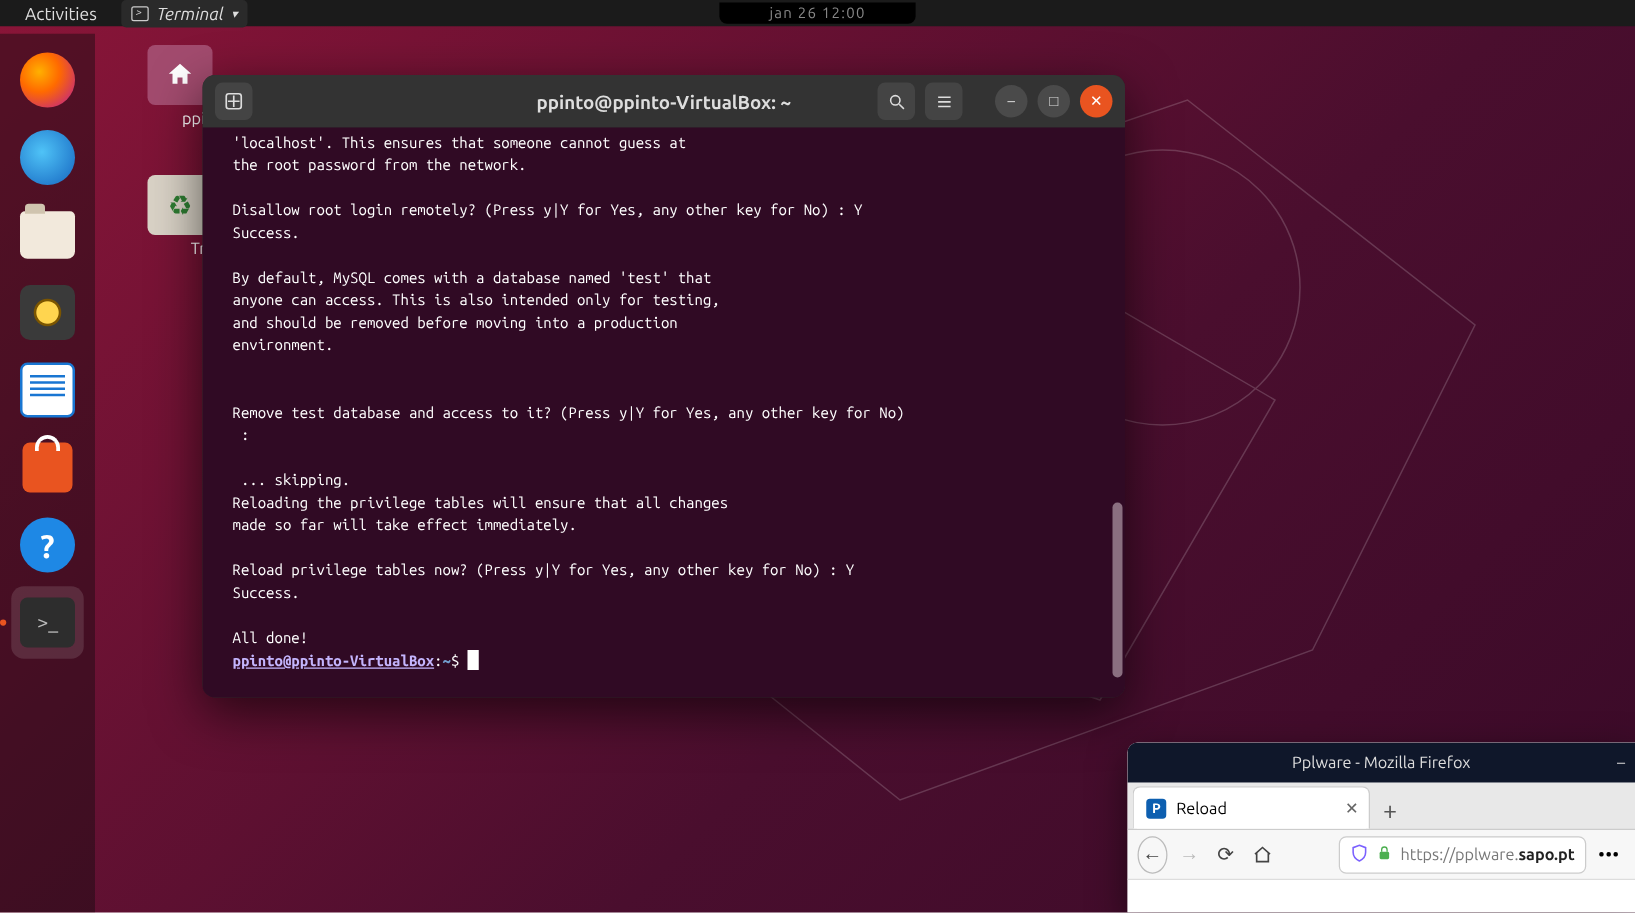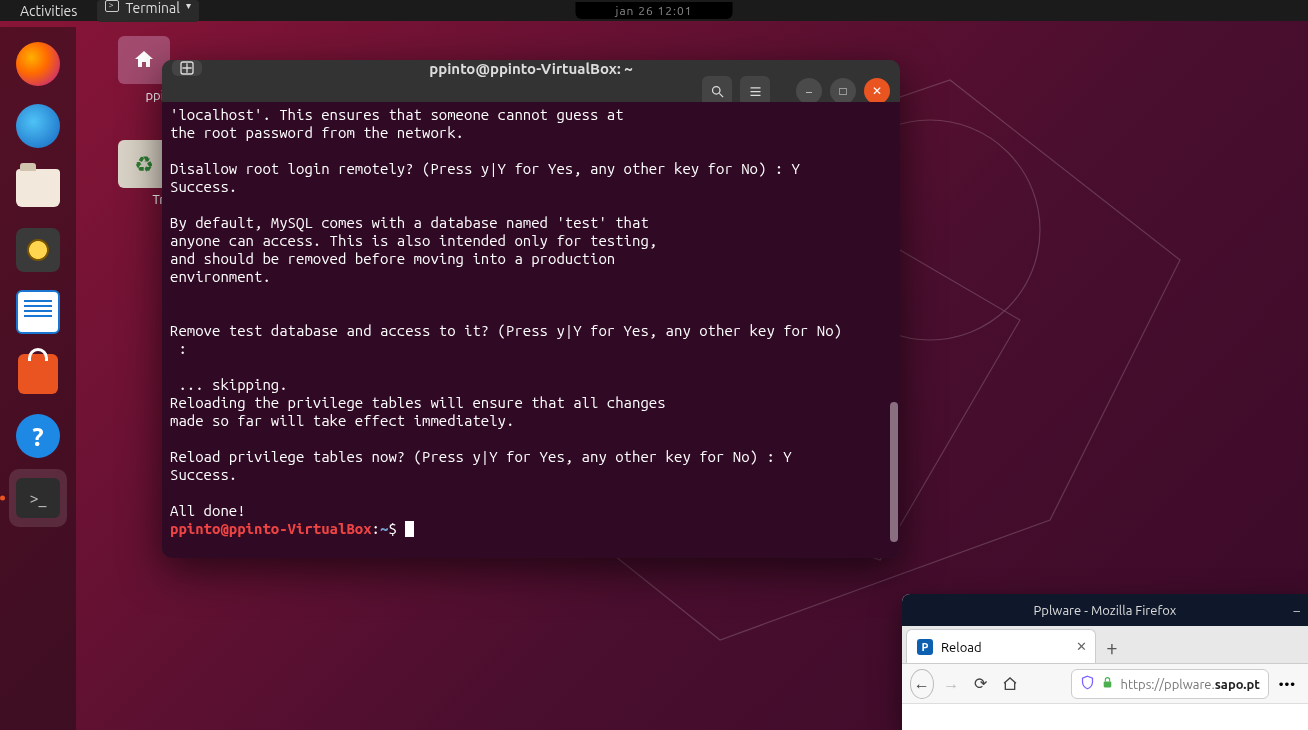--- a/index.html
+++ b/index.html
@@ -6,21 +6,21 @@
   html, body { width: 1308px; height: 730px; overflow: hidden; font-family: Ubuntu, "Segoe UI", sans-serif; }
   body { background: linear-gradient(135deg, #8a1538 0%, #4a0e2e 60%, #3a0a28 100%); position: relative; }
 
   
   .bg-art { position:absolute; inset:0; pointer-events:none; opacity:0.35; }
   .bg-art svg { width:100%; height:100%; }
 
   
   .topbar { position:absolute; top:0; left:0; right:0; height:21px; background:#1b1b1b; color:#ddd; display:flex; align-items:center; font-size:14px; padding:0 10px; z-index:50; }
   .topbar .act { padding:0 10px; height:100%; display:flex; align-items:center; cursor:pointer; }
-  .topbar .app { display:flex; gap:6px; margin-left:10px; padding:0 8px; background:#2a2a2a; border-radius:4px; height:22px; }
+  .topbar .app { display:flex; align-items:center; gap:6px; margin-left:10px; padding:0 8px; background:#2a2a2a; border-radius:4px; height:22px;font-style:italic; }
   .term-ico { width:14px; height:12px; border:1px solid #ccc; border-radius:2px; position:relative; display:inline-block; }
   .term-ico::after{ content:">"; position:absolute; left:2px; top:-1px; font-size:9px; color:#ccc;}
   .chev { font-size:10px; }
   .topbar .clock { position:absolute; left:50%; transform:translateX(-50%); background:#000; padding:2px 40px; border-radius:0 0 6px 6px; font-size:12px; color:#888; letter-spacing:1px;}
 
   
   .dock { position:absolute; top:27px; left:0; width:76px; bottom:0; background:rgba(20,10,15,0.45); display:flex; flex-direction:column; align-items:center; padding-top:8px; gap:4px; z-index:40;}
   .dock-item { width:58px; height:58px; border-radius:10px; display:flex; align-items:center; justify-content:center; font-size:30px; position:relative; cursor:pointer;}
   .dock-item.active { background:rgba(255,255,255,0.12); }
   .dock-item.active::before{ content:""; position:absolute; left:-9px; top:50%; transform:translateY(-50%); width:5px; height:5px; border-radius:50%; background:#e95420;}
@@ -41,30 +41,30 @@
   .desk-icon{ position:absolute; width:80px; text-align:right; color:#fff; font-size:13px; z-index:5;}
   .desk-icon .glyph{ width:52px; height:48px; margin:0 auto 4px; border-radius:6px; display:flex; align-items:center; justify-content:center;}
   .di-home{ left:104px; top:36px;}
   .di-home .glyph{ background:#a24b6e; color:#fff; font-size:24px;}
   .di-trash{ left:104px; top:140px;}
   .di-trash .glyph{ background:#d9d2c6; position:relative;}
   .di-trash .glyph::before{content:"♻"; color:#2e7d32; font-size:22px;}
 
   
   .win-term{ position:absolute; left:162px; top:60px; width:738px; height:498px; background:#2b2b2b; border-radius:10px; box-shadow:0 12px 40px rgba(0,0,0,0.6); overflow:hidden; z-index:20;}
-  .term-titlebar{ height:42px; background:#333; display:flex; align-items:center; padding:0 10px; position:relative;flex-direction:column;}
+  .term-titlebar{ height:42px; background:#333; display:flex; align-items:center; padding:0 10px; position:relative;}
   .tb-btn{ width:30px; height:30px; border-radius:6px; background:#444; color:#ddd; display:flex; align-items:center; justify-content:center; cursor:pointer; font-size:15px;}
   .tb-btn.newtab{ margin-right:auto;}
   .term-title{ position:absolute; left:0; right:0; text-align:center; color:#ddd; font-weight:bold; font-size:15px; pointer-events:none;}
   .right-ctrls{ display:flex; gap:8px; margin-left:auto; align-items:center;}
   .winctl{ width:26px; height:26px; border-radius:50%; background:#4a4a4a; color:#ddd; display:flex; align-items:center; justify-content:center; cursor:pointer; font-size:12px;}
   .winctl.close{ background:#e95420; color:#fff;}
-  .term-body{ position:absolute; top:42px; left:0; right:0; bottom:0; background:#300a24; color:#fff; font-family:"Ubuntu Mono","DejaVu Sans Mono",monospace; font-size:15px; line-height:18px; padding:4px 8px 8px 8px; white-space:pre-wrap; overflow:hidden;}
+  .term-body{ position:absolute; top:42px; left:0; right:0; bottom:0; background:#300a24; color:#fff; font-family:"Ubuntu Mono","DejaVu Sans Mono",monospace; font-size:12px; line-height:18px; padding:4px 8px 8px 24px; white-space:pre-wrap; overflow:hidden;}
   .term-body .scroll{ position:absolute; right:2px; top:300px; width:8px; height:140px; background:#8a6f80; border-radius:4px;}
-  .prompt-user{ color:#ef4444; font-weight:bold;}
+  .prompt-user{ color:#c4b5fd; font-weight:bold;text-decoration:underline;}
   .prompt-path{ color:#729fcf; font-weight:bold;}
   .cursor{ display:inline-block; width:9px; height:16px; background:#fff; vertical-align:text-bottom;}
 
   
   .win-ff{ position:absolute; right:0; bottom:0; width:406px; height:136px; background:#fdfdfd; border-radius:8px 0 0 0; box-shadow:0 10px 30px rgba(0,0,0,0.5); overflow:hidden; z-index:30; font-size:13px;}
   .ff-titlebar{ height:32px; background:#0f172a; color:#ddd; display:flex; align-items:center; justify-content:center; position:relative;}
   .ff-titlebar .ttl{font-size:13px;}
   .ff-titlebar .min{ position:absolute; right:8px; color:#ccc;}
   .ff-tabs{ height:38px; background:#e8e8e8; display:flex; align-items:flex-end; border-bottom:1px solid #ccc;}
   .ff-tab{ height:34px; background:#fff; border:1px solid #ccc; border-bottom:none; border-radius:6px 6px 0 0; display:flex; align-items:center; padding:0 28px 0 10px; margin-left:4px; position:relative; min-width:190px; cursor:pointer;}
@@ -96,21 +96,21 @@
   </svg>
 </div>
 
 <div class="topbar">
   <div class="act">Activities</div>
   <div class="app">
     <span class="term-ico"></span>
     <span>Terminal</span>
     <span class="chev">▾</span>
   </div>
-  <div class="clock">jan 26 12:01</div>
+  <div class="clock">jan 26 12:00</div>
 </div>
 
 <div class="dock">
   <div class="dock-item">
       <div class="di-firefox"></div>
     </div>
   <div class="dock-item">
       <div class="di-thunder"></div>
     </div>
   <div class="dock-item">

